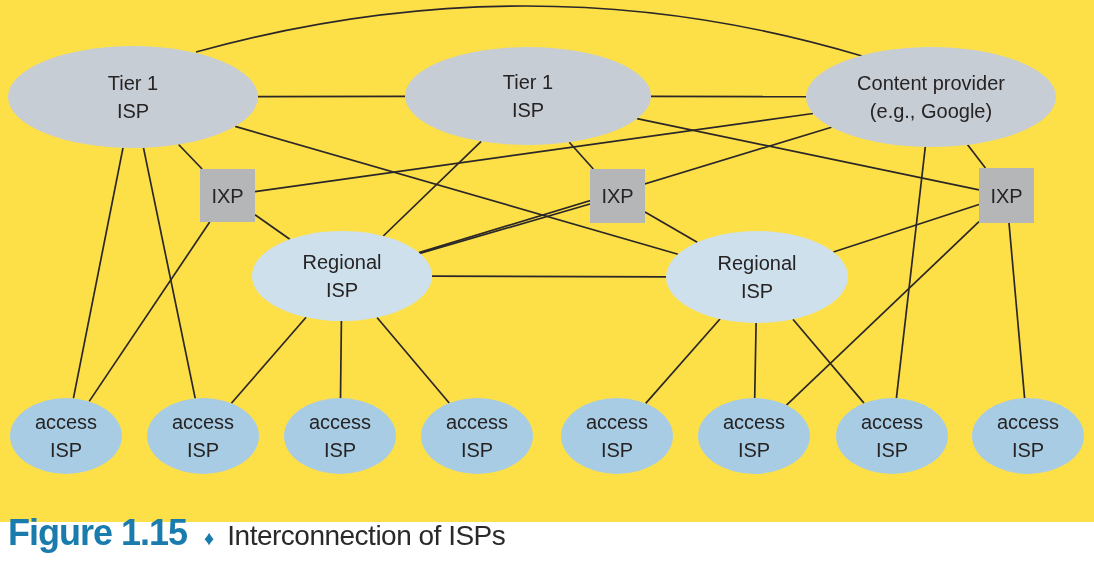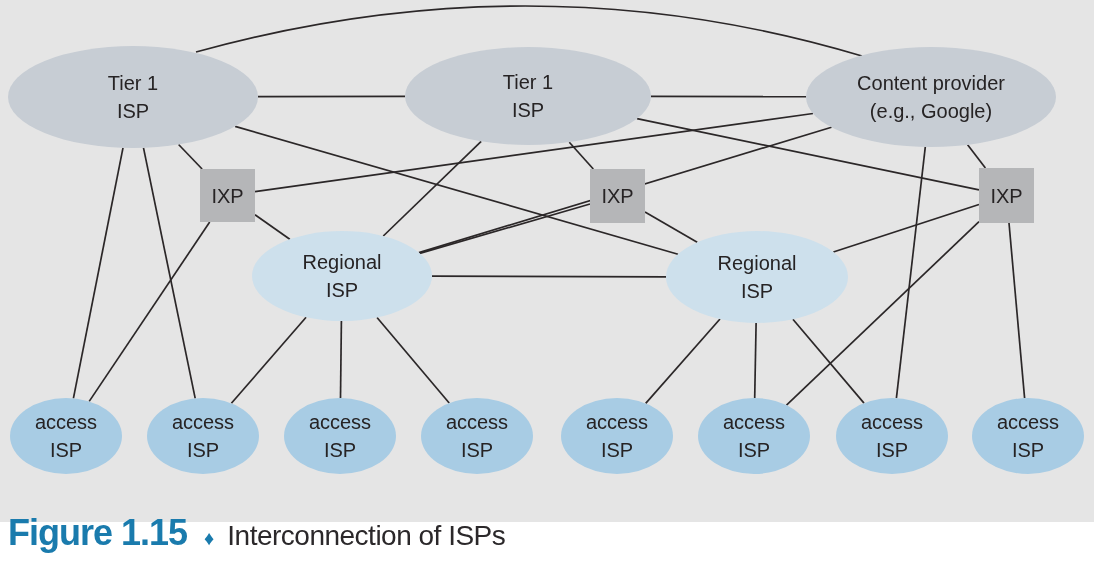--- a/index.html
+++ b/index.html
@@ -1,20 +1,20 @@
 <!DOCTYPE html>
 <html><head>
 <meta charset="utf-8">
 <style>
   html, body { margin: 0; padding: 0; background: #ffffff; }
   body {
     width: 1094px; height: 562px; overflow: hidden;
     font-family: "Liberation Sans", sans-serif;
   }
-  .stage { position: relative; width: 1094px; height: 522px; background: #e5e5e5; }
+  .stage { position: relative; width: 1094px; height: 522px; background: #fde047; }
   svg { position: absolute; left: 0; top: 0; }
   .nlabel {
     font-family: "Liberation Sans", sans-serif;
     font-size: 20px;
     fill: #262324;
     text-anchor: middle;
   }
   .edge { fill: none; }
   .caption {
     position: absolute; left: 8px; top: 512px;

